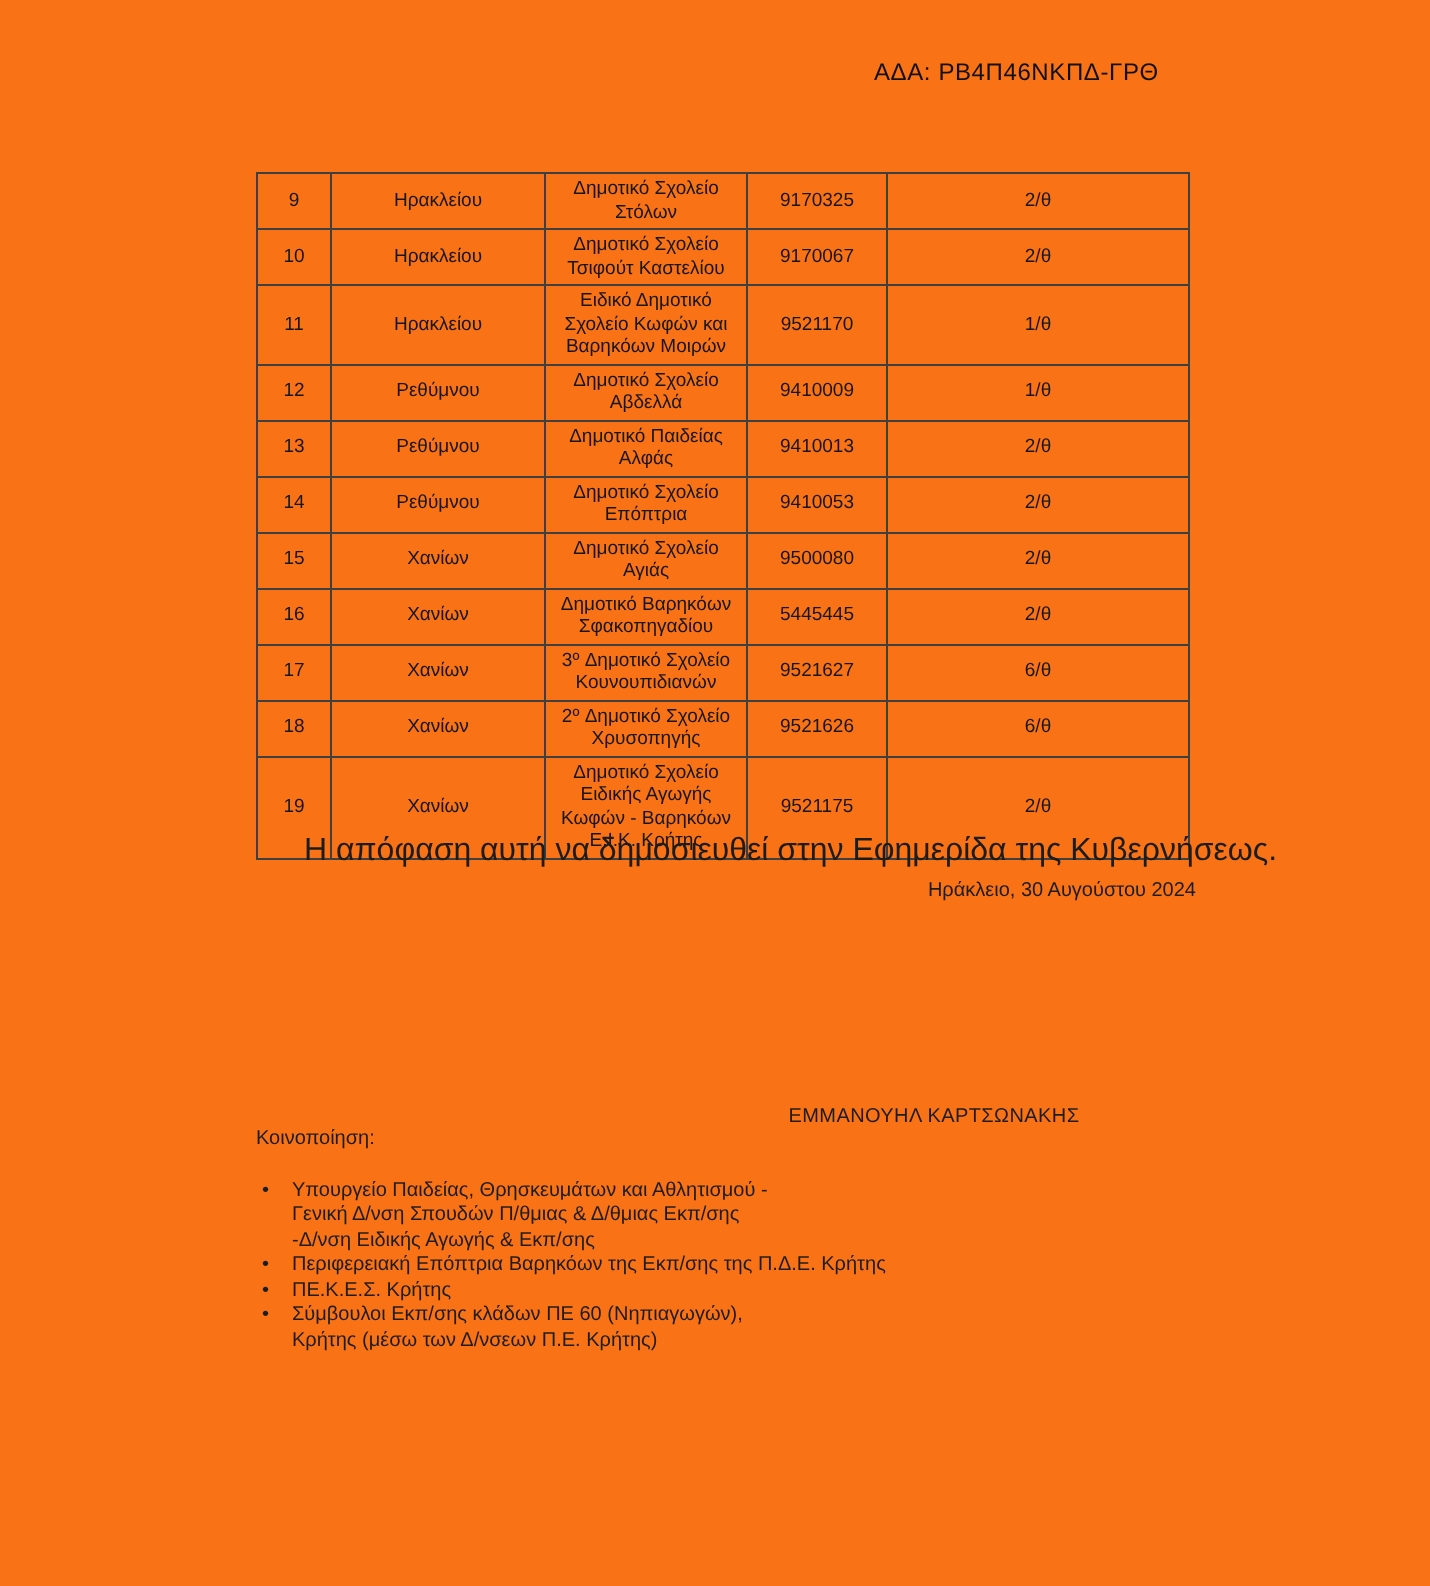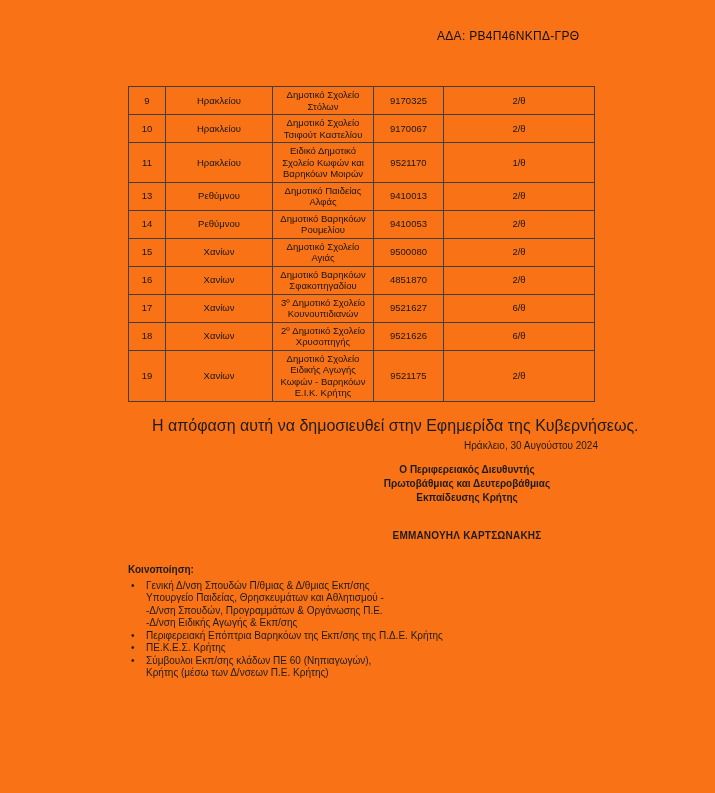--- a/index.html
+++ b/index.html
@@ -34,26 +34,26 @@
   .publish-line {
     position: absolute; left: 152px; top: 417px;
     font-size: 16px; white-space: nowrap;
   }
   .sign-block {
     position: absolute; left: 336px; width: 262px;
     text-align: center; font-size: 10px;
   }
   .place-date { top: 440px; text-align: right; }
   .signer-title { top: 463px; font-weight: bold; line-height: 14px; }
-  .signer-name { top: 530px; font-weight: bold; letter-spacing: 0.2px; }
+  .signer-name { top: 553px; font-weight: normal; letter-spacing: 0.2px; }
   .distribution {
     position: absolute; left: 128px; top: 564px; width: 460px;
     font-size: 10px; line-height: 12.5px;
   }
-  .distribution .dist-heading { font-weight: bold; margin-bottom: 3px; }
+  .distribution .dist-heading { font-weight: normal; margin-bottom: 13px; }
   .distribution ul { list-style: none; margin: 0; padding: 0; }
   .distribution li { position: relative; padding-left: 18px; }
   .distribution li::before {
     content: "\2022";
     position: absolute; left: 3px; top: 0;
     font-size: 10px;
   }
 </style>
 </head>
 <body>
@@ -86,45 +86,52 @@
           <td>2/θ</td>
         </tr>
         <tr>
           <td>11</td>
           <td>Ηρακλείου</td>
           <td>Ειδικό Δημοτικό Σχολείο Κωφών και Βαρηκόων Μοιρών</td>
           <td>9521170</td>
           <td>1/θ</td>
         </tr>
         <tr>
+          <td>12</td>
+          <td>Ρεθύμνου</td>
+          <td>Δημοτικό Σχολείο Αβδελλά</td>
+          <td>9410009</td>
+          <td>1/θ</td>
+        </tr>
+        <tr>
           <td>13</td>
           <td>Ρεθύμνου</td>
           <td>Δημοτικό Παιδείας Αλφάς</td>
           <td>9410013</td>
           <td>2/θ</td>
         </tr>
         <tr>
           <td>14</td>
           <td>Ρεθύμνου</td>
-          <td>Δημοτικό Βαρηκόων Ρουμελίου</td>
+          <td>Δημοτικό Σχολείο Επόπτρια</td>
           <td>9410053</td>
           <td>2/θ</td>
         </tr>
         <tr>
           <td>15</td>
           <td>Χανίων</td>
           <td>Δημοτικό Σχολείο Αγιάς</td>
           <td>9500080</td>
           <td>2/θ</td>
         </tr>
         <tr>
           <td>16</td>
           <td>Χανίων</td>
           <td>Δημοτικό Βαρηκόων Σφακοπηγαδίου</td>
-          <td>4851870</td>
+          <td>5445445</td>
           <td>2/θ</td>
         </tr>
         <tr>
           <td>17</td>
           <td>Χανίων</td>
           <td>3º Δημοτικό Σχολείο Κουνουπιδιανών</td>
           <td>9521627</td>
           <td>6/θ</td>
         </tr>
         <tr>
@@ -141,35 +148,29 @@
           <td>9521175</td>
           <td>2/θ</td>
         </tr>
       </tbody>
   </table>
 
   <div class="publish-line">Η απόφαση αυτή να δημοσιευθεί στην Εφημερίδα της Κυβερνήσεως.</div>
 
   <div class="sign-block place-date">Ηράκλειο, 30 Αυγούστου 2024</div>
 
-  <div class="sign-block signer-title">
-    <div>Ο Περιφερειακός Διευθυντής</div>
-    <div>Πρωτοβάθμιας και Δευτεροβάθμιας</div>
-    <div>Εκπαίδευσης Κρήτης</div>
-  </div>
 
   <div class="sign-block signer-name">ΕΜΜΑΝΟΥΗΛ ΚΑΡΤΣΩΝΑΚΗΣ</div>
 
   <div class="distribution">
     <div class="dist-heading">Κοινοποίηση:</div>
     <ul>
         <li>
+          <div>Υπουργείο Παιδείας, Θρησκευμάτων και Αθλητισμού -</div>
           <div>Γενική Δ/νση Σπουδών Π/θμιας &amp; Δ/θμιας Εκπ/σης</div>
-          <div>Υπουργείο Παιδείας, Θρησκευμάτων και Αθλητισμού -</div>
-          <div>-Δ/νση Σπουδών, Προγραμμάτων &amp; Οργάνωσης Π.Ε.</div>
           <div>-Δ/νση Ειδικής Αγωγής &amp; Εκπ/σης</div>
         </li>
         <li>
           <div>Περιφερειακή Επόπτρια Βαρηκόων της Εκπ/σης της Π.Δ.Ε. Κρήτης</div>
         </li>
         <li>
           <div>ΠΕ.Κ.Ε.Σ. Κρήτης</div>
         </li>
         <li>
           <div>Σύμβουλοι Εκπ/σης κλάδων ΠΕ 60 (Νηπιαγωγών),</div>

